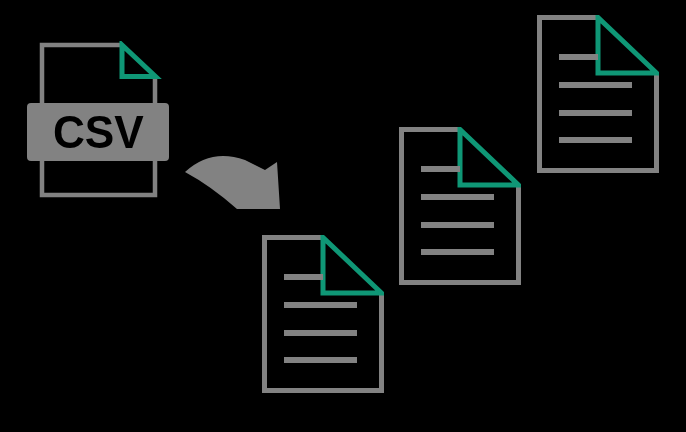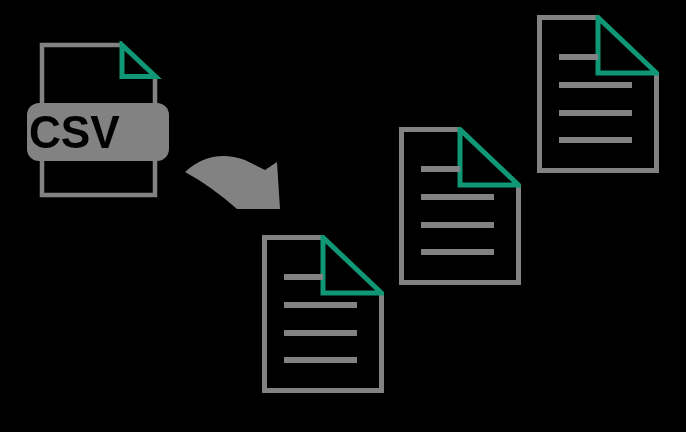--- a/index.html
+++ b/index.html
@@ -26,24 +26,24 @@
   .fg { fill: var(--c-gray); stroke: none; }
 
   
   .banner {
     position: absolute;
     left: 27px;
     top: 103px;
     width: 142px;
     height: 58px;
     background: var(--c-gray);
-    border-radius: 12px;
+    border-radius: 4px;
     display: flex;
     align-items: center;
-    justify-content: flex-start;
+    justify-content: center;
   }
   .banner .label {
     font-size: 46px;
     font-weight: 700;
     letter-spacing: 0px;
     color: var(--c-csv_text);
     line-height: 1;
     transform: scaleX(0.96);
   }
 </style>

